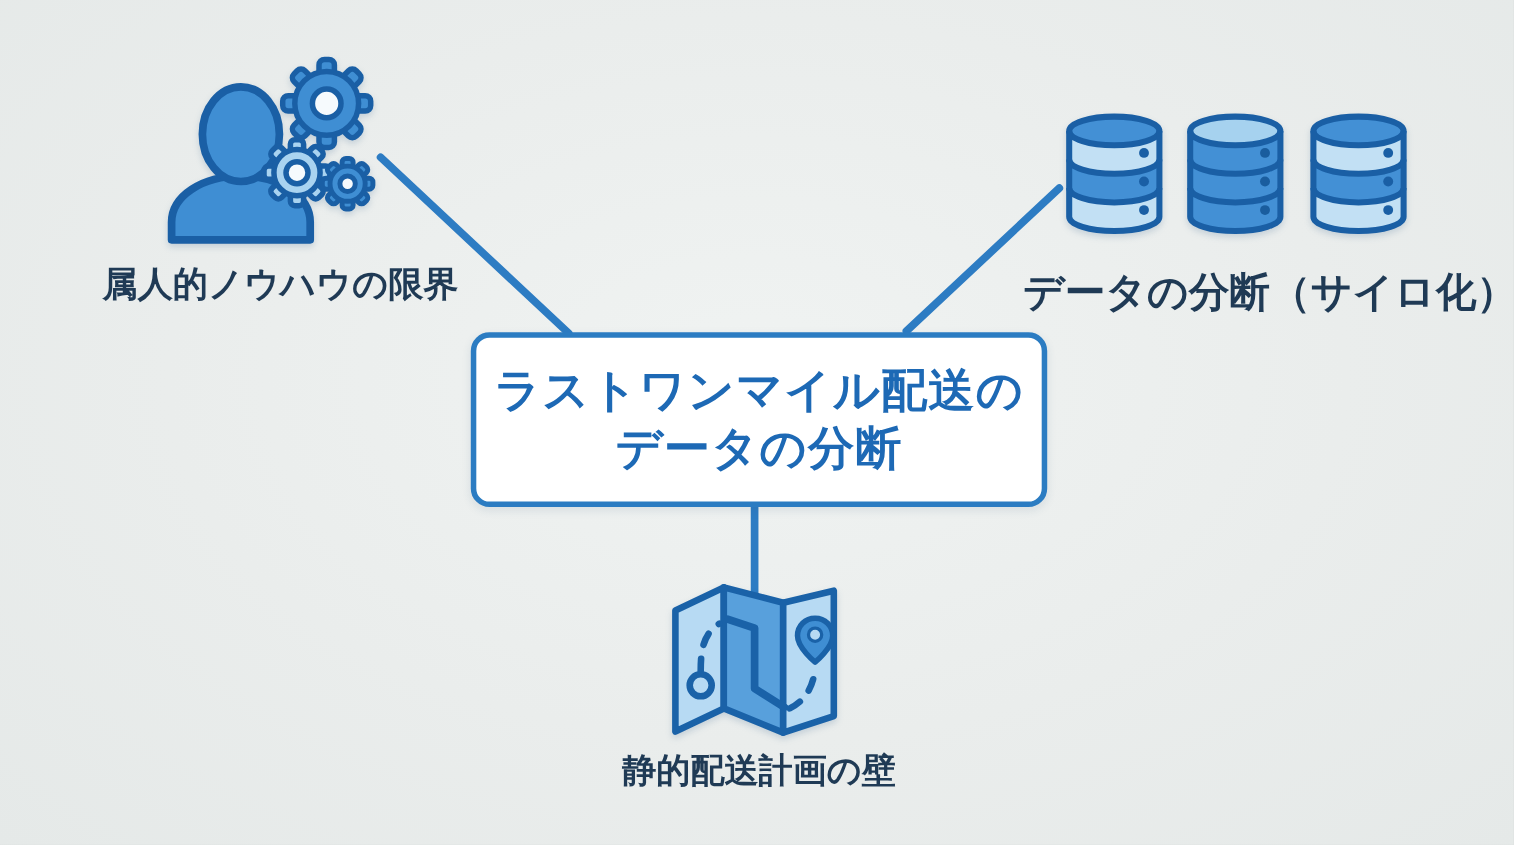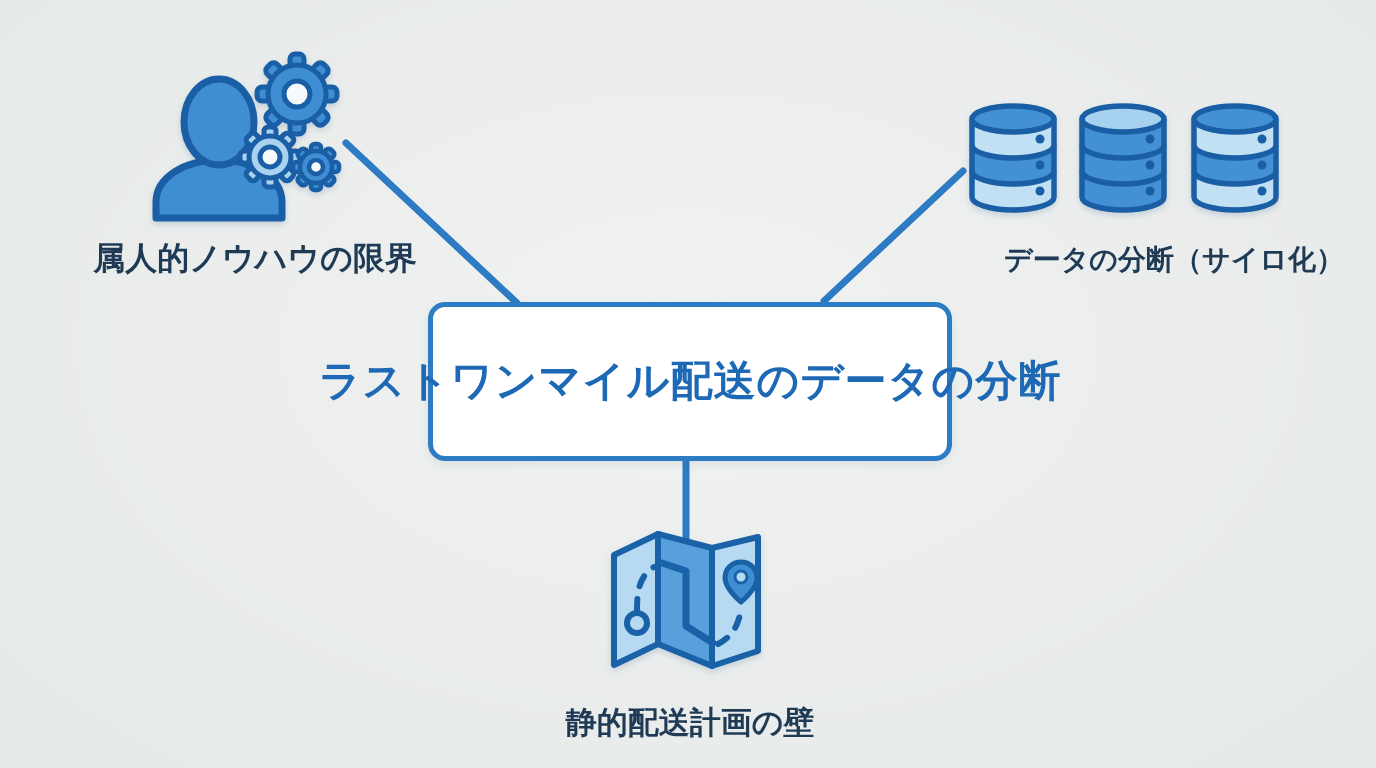--- a/index.html
+++ b/index.html
@@ -18,21 +18,21 @@
   #connectors { left: 0; top: 0; width: 1376px; height: 768px; z-index: 1; }
 
   
   .center-box {
     left: 428px; top: 302px; width: 524px; height: 159px;
     box-sizing: border-box;
     background: #ffffff;
     border: 5px solid #2b7cc2;
     border-radius: 17px;
     box-shadow: 0 3px 8px rgba(40, 80, 120, 0.10);
-    display: flex; flex-direction: row;
+    display: flex; flex-direction: column;
     align-items: center; justify-content: center;
     z-index: 2;
   }
   .center-box .title-line {
     color: #1d69b5;
     font-size: 42px;
     font-weight: 700;
     line-height: 1.26;
     letter-spacing: 1px;
     white-space: nowrap;
@@ -46,22 +46,22 @@
 
   
   .node-label {
     color: #1f3a55;
     font-weight: 700;
     text-align: center;
     white-space: nowrap;
     z-index: 3;
   }
   #label-personal { left:  75px; top: 237px; width: 360px; font-size: 32px; }
-  #label-silo     { left: 984px; top: 241px; width: 380px; font-size: 28px; }
-  #label-static   { left: 540px; top: 680px; width: 300px; font-size: 31px; margin-top: 22px; }
+  #label-silo     { left: 930px; top: 241px; width: 380px; font-size: 37px; }
+  #label-static   { left: 540px; top: 680px; width: 300px; font-size: 31px; }
 </style>
 </head>
 <body>
 
 <div id="canvas">
 
   <svg id="connectors" class="abs" viewBox="0 0 1376 768" xmlns="http://www.w3.org/2000/svg">
     <g stroke-width="7" stroke-linecap="round" fill="none">
       <line x1="346" y1="143" x2="517" y2="303" stroke="#2d7cc3"></line>
       <line x1="824" y1="301" x2="963" y2="171" stroke="#2d7cc3"></line>

